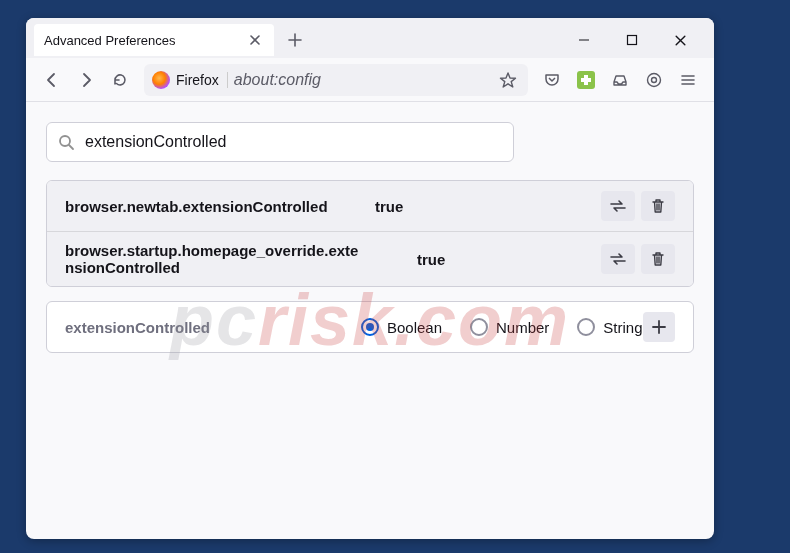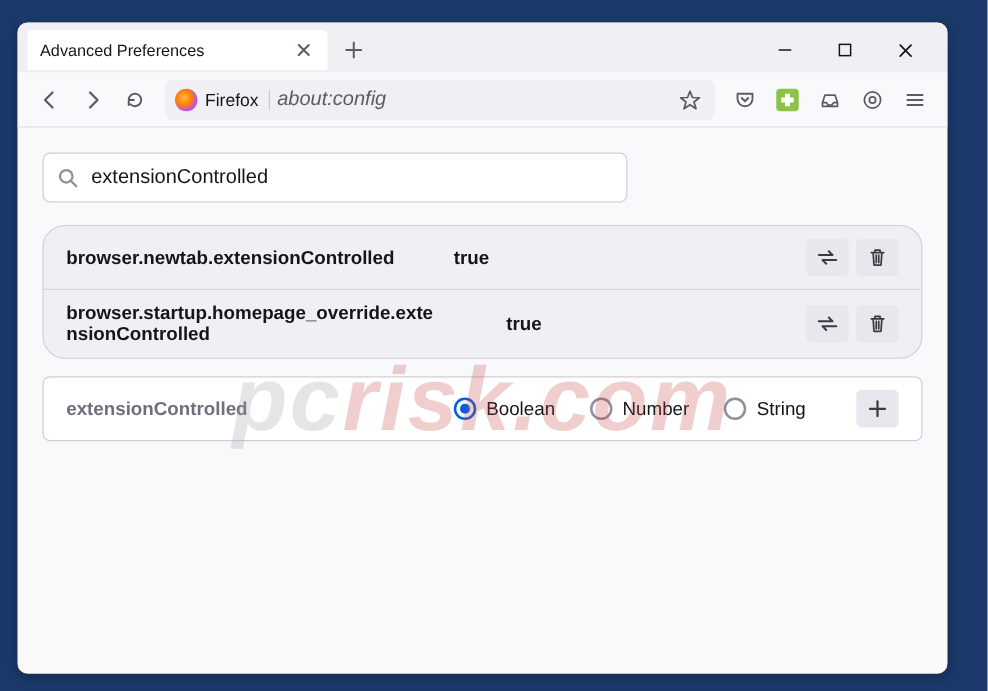--- a/index.html
+++ b/index.html
@@ -5,23 +5,23 @@
 * { box-sizing: border-box; margin: 0; padding: 0; }
 body {
   font-family: "Segoe UI", Arial, sans-serif;
   background: #1b3a6b;
   width: 790px;
   height: 553px;
   overflow: hidden;
 }
 .window {
   position: absolute;
-  left: 14px;
+  left: 26px;
   top: 18px;
-  width: 744px;
+  width: 688px;
   height: 521px;
   background: #f9f9fb;
   border-radius: 8px;
   box-shadow: 0 2px 10px rgba(0,0,0,0.3);
   overflow: hidden;
 }
 
 .titlebar {
   height: 40px;
   background: #f0f0f4;
@@ -155,21 +155,21 @@
 }
 .cbox {
   width: 18px; height: 18px;
   border: 1.5px solid #8f8f9d;
   border-radius: 4px;
   background:#fff;
 }
 
 .results {
   border: 1px solid #cfcfd8;
-  border-radius: 18px;
+  border-radius: 6px;
   overflow: hidden;
 }
 .result-row {
   display: flex;
   align-items: center;
   padding: 10px 18px;
   background: #f0f0f4;
   min-height: 46px;
 }
 .result-row + .result-row { border-top: 1px solid #d7d7db; gap: 42px; }

